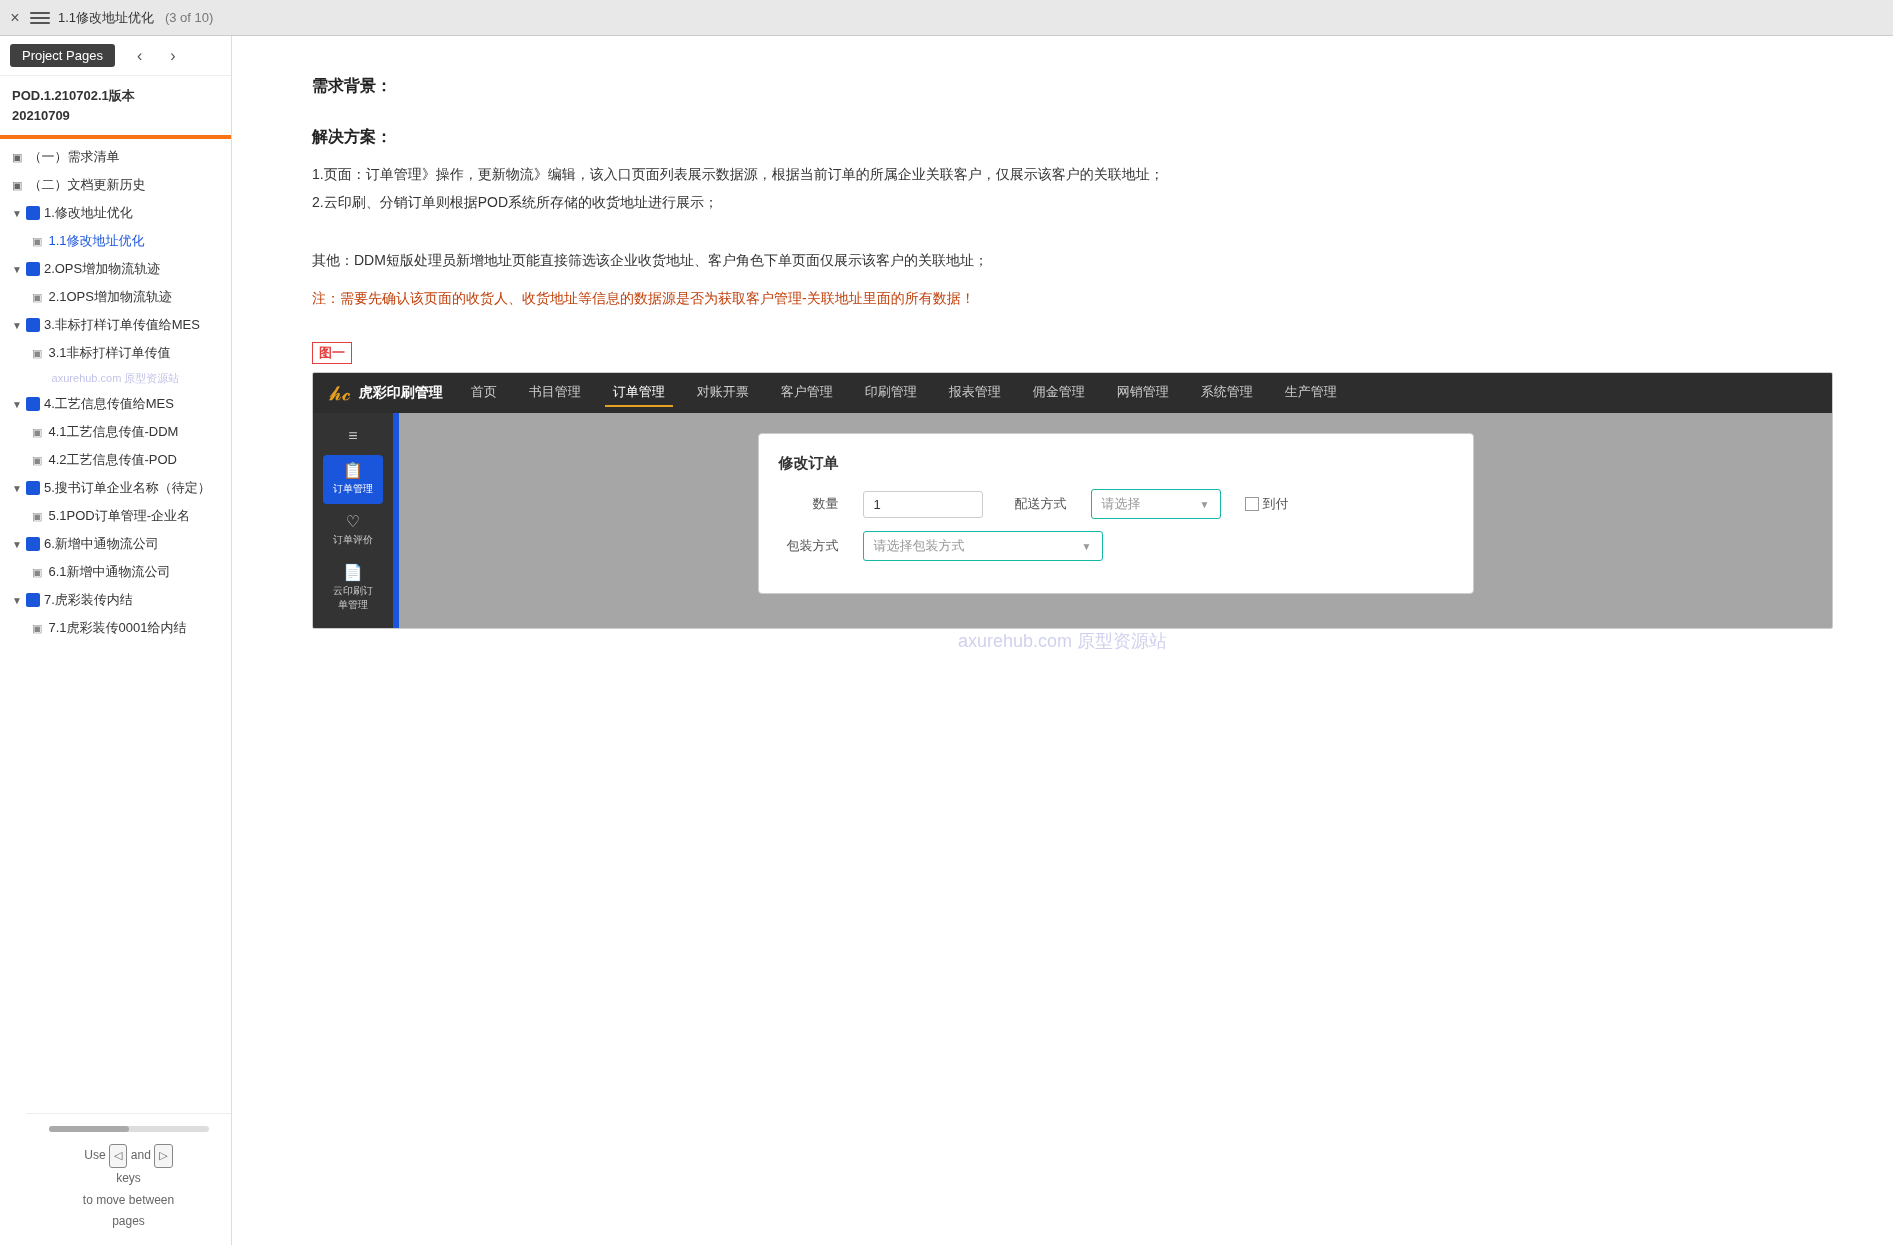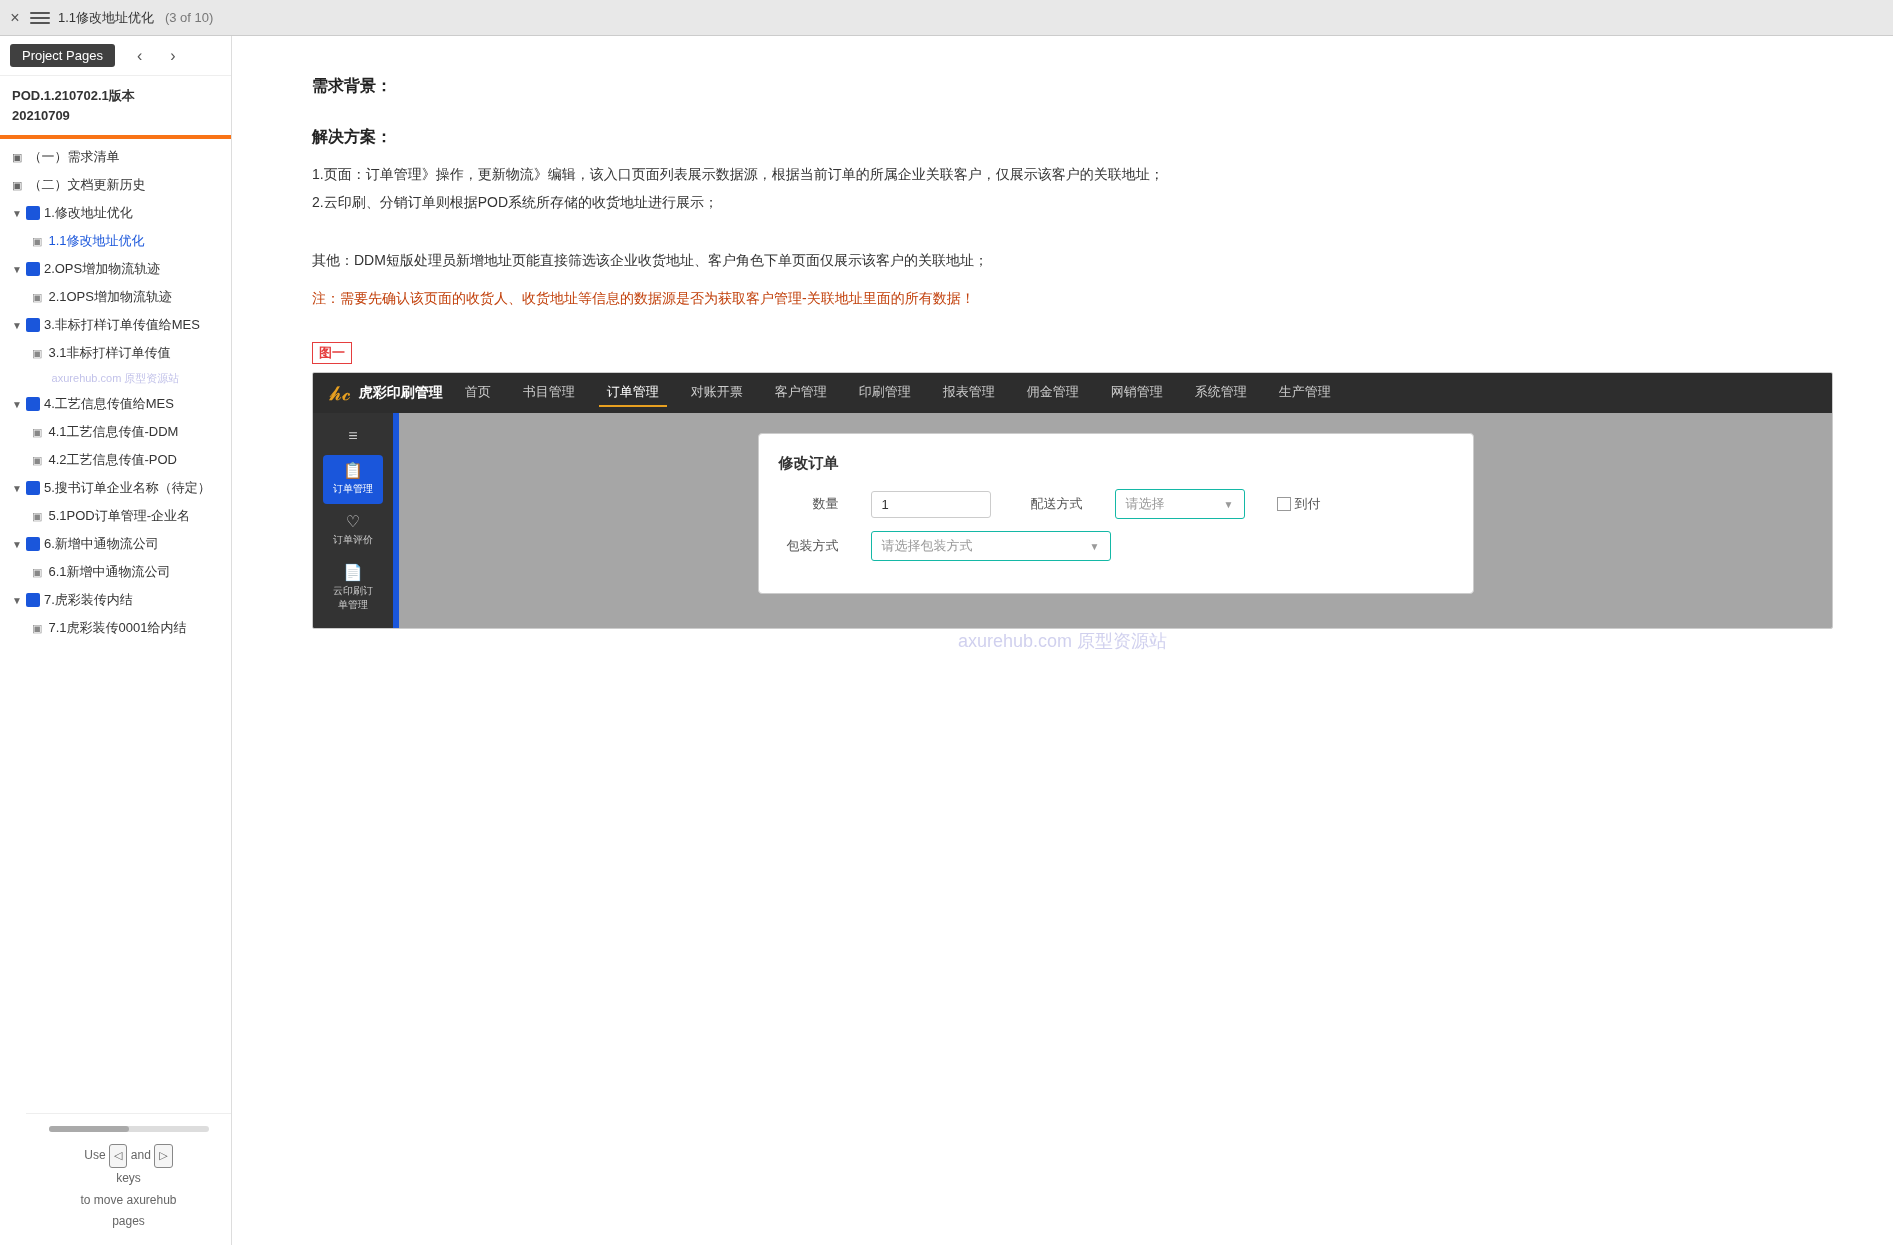--- a/index.html
+++ b/index.html
@@ -62,37 +62,37 @@
     .content-text { font-size: 14px; color: #333; line-height: 2; margin-bottom: 8px; }
     .content-block { margin-bottom: 30px; }
     .note-text { color: #c2410c; font-size: 14px; line-height: 2; margin-top: 10px; }
     .other-text { font-size: 14px; color: #333; line-height: 2; margin-bottom: 8px; }
 
     
     .screenshot-container {
       margin-top: 8px; border: 1px solid #ccc; border-radius: 2px; overflow: hidden; width: 100%;
     }
     .screenshot-topbar {
-      background: #2d2d2d; padding: 6px 16px; display: flex; align-items: center; gap: 14px;
+      background: #2d2d2d; padding: 6px 16px; display: flex; align-items: center; gap: 20px;
     }
     .app-logo { display: flex; align-items: center; gap: 8px; }
     .app-logo-icon { color: #e8a020; font-size: 20px; }
     .app-logo-text { color: #fff; font-size: 14px; font-weight: bold; }
     .top-nav { display: flex; gap: 16px; }
     .top-nav-item { color: #ccc; font-size: 13px; cursor: pointer; padding: 4px 8px; }
     .top-nav-item.active-nav { color: #fff; border-bottom: 2px solid #e8a020; }
     .screenshot-body { display: flex; background: #f5f5f5; min-height: 200px; }
     .left-panel { width: 80px; background: #333; display: flex; flex-direction: column; align-items: center; padding: 8px 0; gap: 2px; }
     .left-panel-icon { width: 60px; padding: 6px; text-align: center; color: #ccc; font-size: 11px; cursor: pointer; }
     .left-panel-icon.active-panel { background: #1a56db; color: #fff; border-radius: 4px; }
     .left-panel-icon span { display: block; font-size: 16px; margin-bottom: 2px; }
     .modal-overlay { background: rgba(0,0,0,0.3); flex: 1; display: flex; align-items: flex-start; justify-content: center; padding: 20px; }
     .modal-box { background: #fff; border: 1px solid #ccc; border-radius: 4px; padding: 20px; width: 716px; }
     .modal-title { font-size: 15px; font-weight: bold; margin-bottom: 16px; color: #333; }
-    .form-row { display: flex; align-items: center; gap: 32px; margin-bottom: 12px; }
+    .form-row { display: flex; align-items: center; gap: 24px; margin-bottom: 12px; }
     .form-label { font-size: 13px; color: #555; width: 60px; text-align: right; }
     .form-input { border: 1px solid #ccc; border-radius: 3px; padding: 5px 10px; font-size: 13px; width: 160px; color: #333; }
     .form-select { border: 1px solid #14b8a6; border-radius: 3px; padding: 5px 10px; font-size: 13px; width: 160px; color: #999; display: flex; align-items: center; justify-content: space-between; }
     .form-checkbox { display: flex; align-items: center; gap: 4px; font-size: 13px; color: #555; }
     .checkbox-box { width: 14px; height: 14px; border: 1px solid #999; display: inline-block; }
 
     
     .watermark {
       position: absolute; top: 50%; left: 50%; transform: translate(-50%, -50%); font-size: 18px; color: rgba(100,100,200,0.3); pointer-events: none; white-space: nowrap; z-index: 10;
     }
@@ -224,21 +224,21 @@
         <div class="scroll-bar-h-thumb"></div>
       </div>
       <div class="key-hint">
         <span>Use</span>
         <span class="key-badge">◁</span>
         <span>and</span>
         <span class="key-badge">▷</span>
         <br>
         <span>keys</span>
         <br>
-        <span>to move axurehub</span>
+        <span>to move between</span>
         <br>
         <span>pages</span>
       </div>
     </div>
   </div>
 
   <div class="content-area" style="position:relative;">
 
     <div class="content-block">
       <div class="section-title">需求背景：</div>

